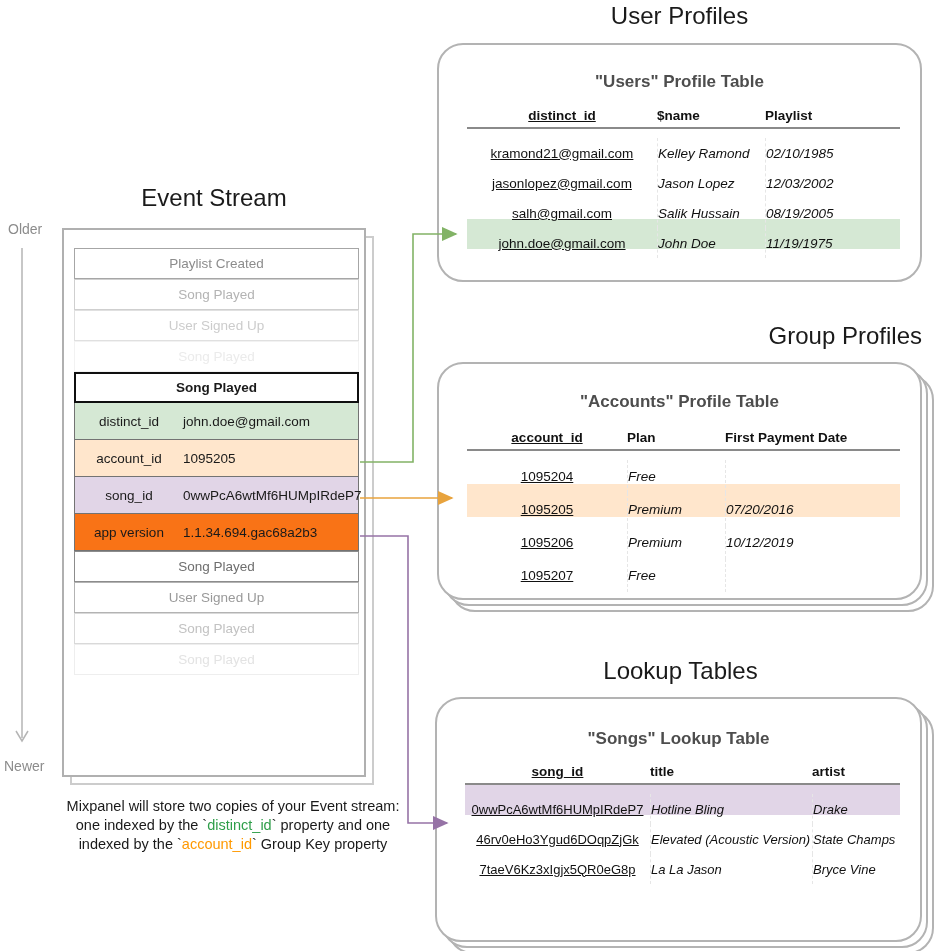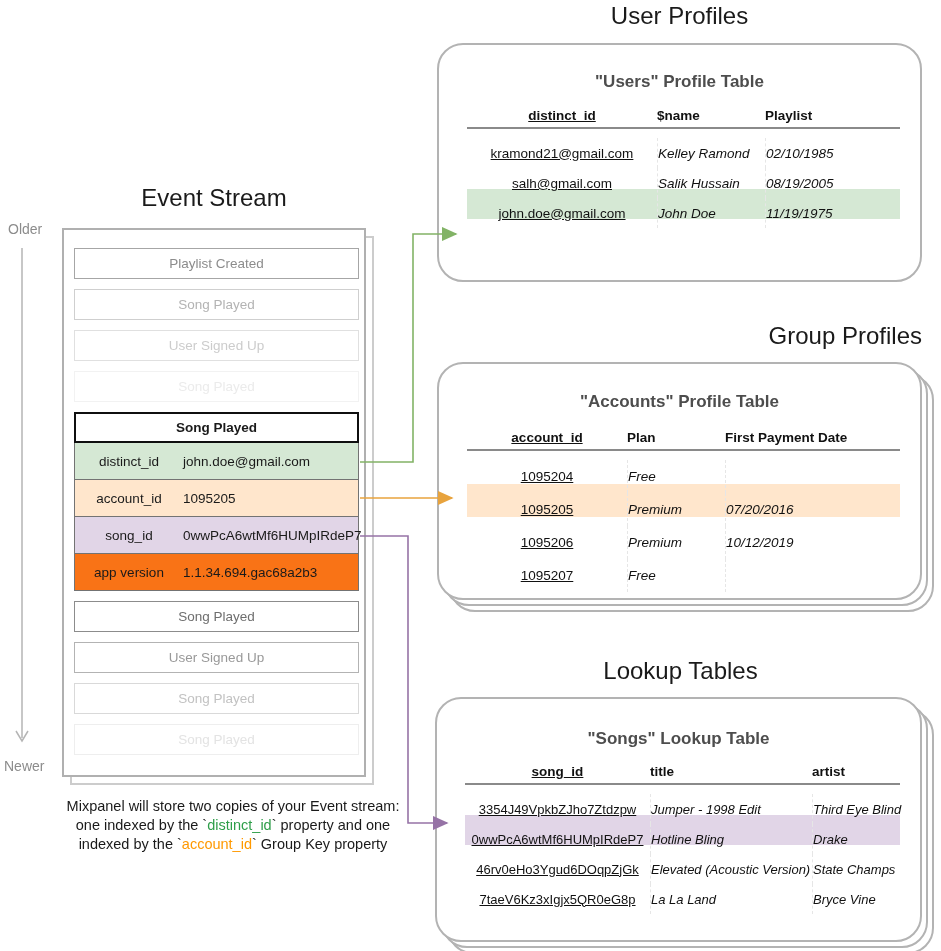--- a/index.html
+++ b/index.html
@@ -7,21 +7,21 @@
     position:relative;width:941px;height:951px;background:#ffffff;overflow:hidden;
     font-family:"Liberation Sans","DejaVu Sans",sans-serif;color:#1a1a1a;
   }
   .abs{position:absolute;}
   .big-title{font-size:24px;color:#1a1a1a;text-align:center;white-space:nowrap;}
   .rail-label{font-size:14px;color:#8c8c8c;}
 
   
   .es-back{left:70px;top:236px;width:304px;height:549px;border:2px solid #cccccc;background:#fff;box-sizing:border-box;}
   .es-main{left:62px;top:228px;width:304px;height:549px;border:2px solid #b0b0b0;background:#fff;box-sizing:border-box;}
-  .es-events{left:74px;top:248px;width:285px;display:flex;flex-direction:column;gap:10px;}
+  .es-events{left:74px;top:248px;width:285px;display:flex;flex-direction:column;}
   .ev-box{height:31px;box-sizing:border-box;border:1px solid #ddd;background:#fff;
           display:flex;align-items:center;justify-content:center;font-size:13.5px;}
 
   
   .fe-table{width:100%;box-sizing:border-box;background:#fff;}
   .fe-header{height:31px;box-sizing:border-box;border:2px solid #0f0f0f;background:#fff;
              display:flex;align-items:center;justify-content:center;font-weight:bold;font-size:13.5px;}
   .fe-row{display:grid;grid-template-columns:108px 1fr;height:37px;box-sizing:border-box;
           border:1px solid #737373;border-top:none;align-items:center;}
   .fe-key{text-align:center;font-size:13.5px;}
@@ -127,20 +127,25 @@
           <div class="t-h key">distinct_id</div>
           <div class="t-h">$name</div>
           <div class="t-h">Playlist</div>
         </div>
         <div class="t-row">
           <div class="t-c key">kramond21@gmail.com</div>
           <div class="t-c sep">Kelley Ramond</div>
           <div class="t-c sep">02/10/1985</div>
         </div>
         <div class="t-row">
+          <div class="t-c key">jasonlopez@gmail.com</div>
+          <div class="t-c sep">Jason Lopez</div>
+          <div class="t-c sep">12/03/2002</div>
+        </div>
+        <div class="t-row">
           <div class="t-c key">salh@gmail.com</div>
           <div class="t-c sep">Salik Hussain</div>
           <div class="t-c sep">08/19/2005</div>
         </div>
         <div class="t-row" style="background: rgb(213, 232, 212);">
           <div class="t-c key">john.doe@gmail.com</div>
           <div class="t-c sep">John Doe</div>
           <div class="t-c sep">11/19/1975</div>
         </div>
       </div>
@@ -182,38 +187,33 @@
   <div class="card-sheet z1" style="left:447px;top:709px;width:487px;height:245px;"></div>
   <div class="card-sheet z1" style="left:441px;top:703px;width:487px;height:245px;"></div>
   <div class="card z2" id="songs-card" style="left:435px;top:697px;width:487px;height:245px;">
     <div class="card-title">"Songs" Lookup Table</div>
     <div class="ptable" id="songs-table">
         <div class="t-head">
           <div class="t-h key">song_id</div>
           <div class="t-h">title</div>
           <div class="t-h">artist</div>
         </div>
-        <div class="t-row">
-          <div class="t-c key">3354J49VpkbZJho7Ztdzpw</div>
-          <div class="t-c sep">Jumper - 1998 Edit</div>
-          <div class="t-c sep">Third Eye Blind</div>
-        </div>
         <div class="t-row" style="background: rgb(225, 213, 231);">
           <div class="t-c key">0wwPcA6wtMf6HUMpIRdeP7</div>
           <div class="t-c sep">Hotline Bling</div>
           <div class="t-c sep">Drake</div>
         </div>
         <div class="t-row">
           <div class="t-c key">46rv0eHo3Ygud6DOqpZjGk</div>
           <div class="t-c sep">Elevated (Acoustic Version)</div>
           <div class="t-c sep">State Champs</div>
         </div>
         <div class="t-row">
           <div class="t-c key">7taeV6Kz3xIgjx5QR0eG8p</div>
-          <div class="t-c sep">La La Land</div>
+          <div class="t-c sep">La La Jason</div>
           <div class="t-c sep">Bryce Vine</div>
         </div>
       </div>
   </div>
 
   <div class="abs caption z3" id="caption"><span>Mixpanel will store two copies of your Event stream:</span><br><span>one indexed by the `</span><span style="color: rgb(46, 158, 73);">distinct_id</span><span>` property and one</span><br><span>indexed by the `</span><span style="color: rgb(255, 153, 0);">account_id</span><span>` Group Key property</span></div>
 
   <svg class="overlay" width="941" height="951" viewBox="0 0 941 951">
     <defs>
       <marker id="arrow-green" markerWidth="11" markerHeight="9" refX="9" refY="4.5" orient="auto">

